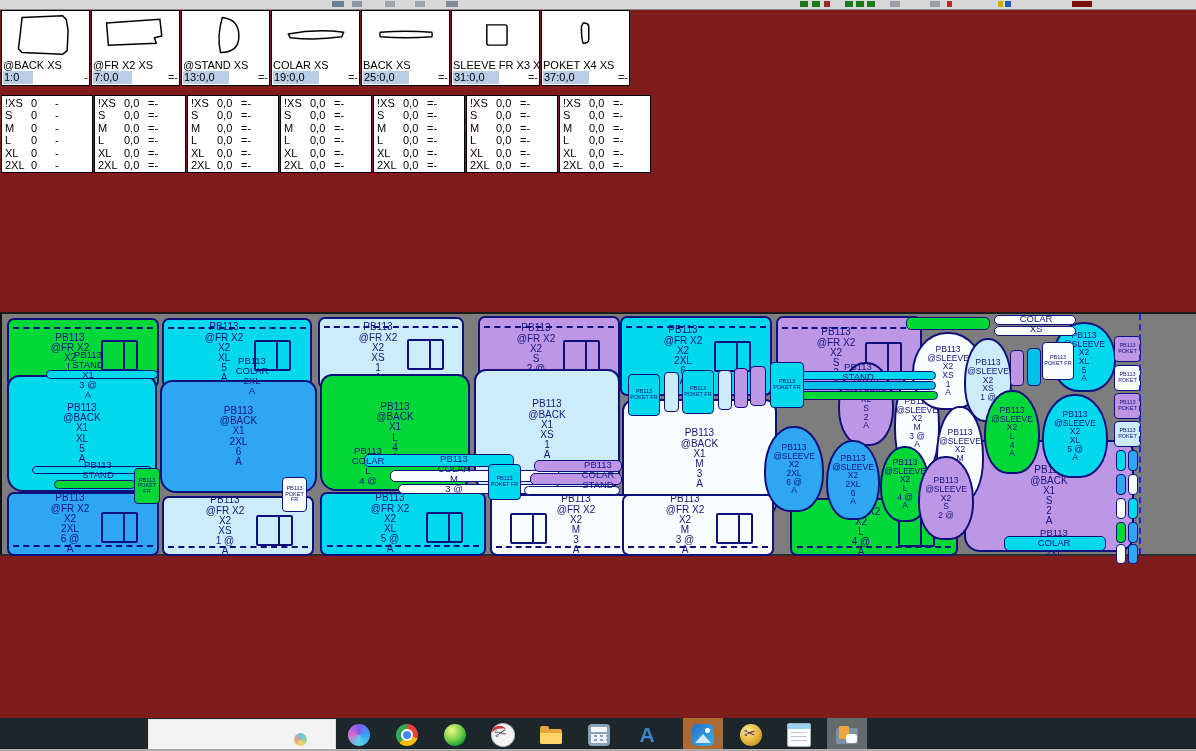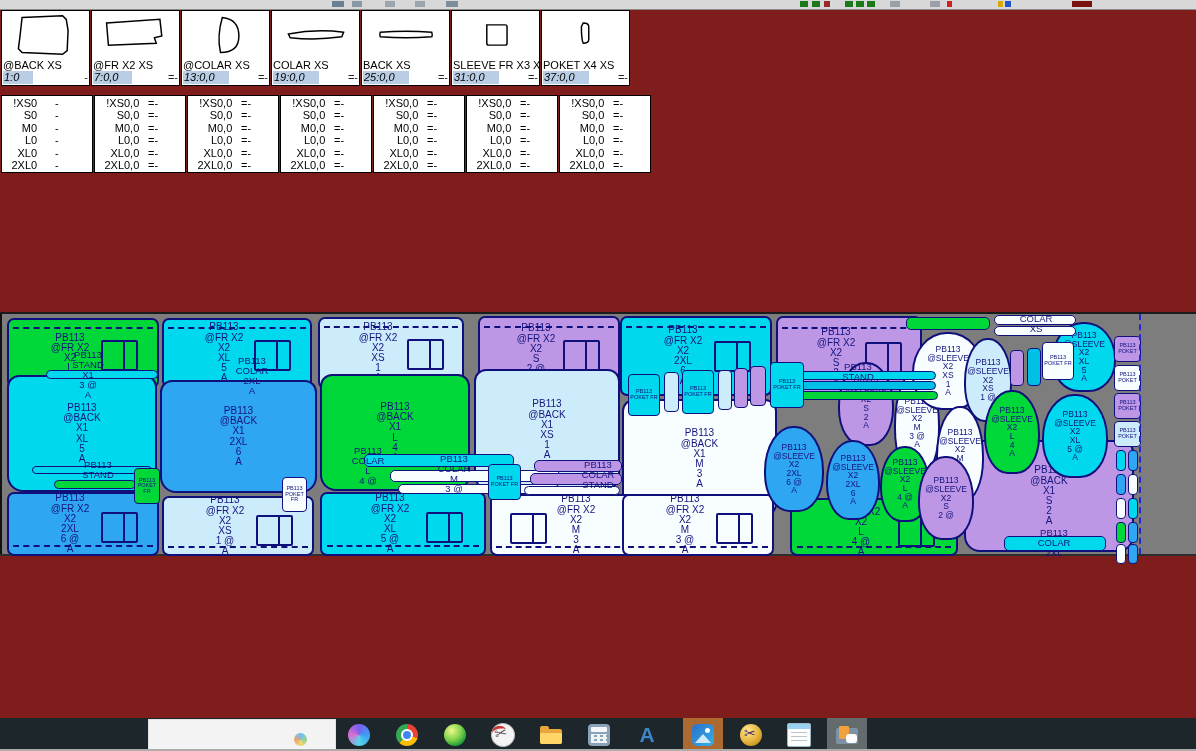--- a/index.html
+++ b/index.html
@@ -9,28 +9,28 @@
   
   #topstrip{position:absolute;left:0;top:0;width:1196px;height:9px;background:#d8d8d8;border-bottom:1px solid #8a8a8a;}
   .frag{position:absolute;top:1px;height:6px;}
 
   
   #pattern-cards{position:absolute;left:1px;top:10px;display:flex;}
   .pcard{width:87px;height:74px;background:#fff;border:1px solid #000;margin-right:1px;display:flex;flex-direction:column;}
   .pcard .shape{flex:1;display:flex;align-items:center;justify-content:center;}
   .pcard .pname{font-size:11px;color:#000;padding:0 1px;white-space:nowrap;overflow:hidden;line-height:12px;}
   .pcard .pval{display:flex;justify-content:space-between;align-items:center;font-size:11px;line-height:13px;padding:0 1px 1px 1px;}
-  .pcard .pval .hl{background:#b9cde4;padding:0 14px 0 1px;font-style:italic;}
+  .pcard .pval .hl{background:#b9cde4;padding:0 14px 0 1px;}
   .pcard .pval .mk{color:#222;}
 
   
   #size-tables{position:absolute;left:1px;top:95px;display:flex;}
   .stable{width:87px;height:75px;background:#fff;border:1px solid #000;margin-right:1px;font-size:11px;line-height:12.4px;padding:1px 0 0 3px;box-sizing:content-box;}
   .srow{display:flex;}
-  .srow .sz{width:26px;text-align:right;}
+  .srow .sz{width:26px;}
   .srow .qt{width:24px;}
   .srow .mk{width:20px;}
 
   
   #marker{position:absolute;left:0;top:312px;width:1196px;height:244px;background:#7d7d7d;border-top:2px solid #1b1b1b;border-bottom:2px solid #2e2e2e;box-sizing:border-box;}
   #marker-inner{position:absolute;left:0;top:0;width:100%;height:100%;border-left:2px solid #111;}
   .pc{position:absolute;border:2px solid #10107c;box-sizing:border-box;display:flex;align-items:center;justify-content:center;text-align:center;color:#14147e;overflow:hidden;}
   .pc .lbl{line-height:1.02;white-space:pre-line;}
   .pc.t-fr,.pc.t-frb,.pc.t-frbl{border-radius:7px;}
   .pc.t-back{border-radius:12px 12px 16px 16px;}
@@ -138,21 +138,21 @@
           <span class="hl">7:0,0</span>
           <span class="mk">=-</span>
         </div>
       </div>
       <div class="pcard">
         <div class="shape">
           <svg width="80" height="46" viewBox="0 0 80 50">
             <path d="M36,6 Q54,8 54,26 Q54,44 34,44 Q30,26 36,6 Z" fill="none" stroke="#000" stroke-width="1.6"></path>
           </svg>
         </div>
-        <div class="pname">@COLAR XS</div>
+        <div class="pname">@STAND XS</div>
         <div class="pval">
           <span class="hl">13:0,0</span>
           <span class="mk">=-</span>
         </div>
       </div>
       <div class="pcard">
         <div class="shape">
           <svg width="80" height="46" viewBox="0 0 80 50">
             <path d="M10,24 Q40,18 70,22 L68,27 Q40,31 12,28 Z" fill="none" stroke="#000" stroke-width="1.6"></path>
           </svg>

